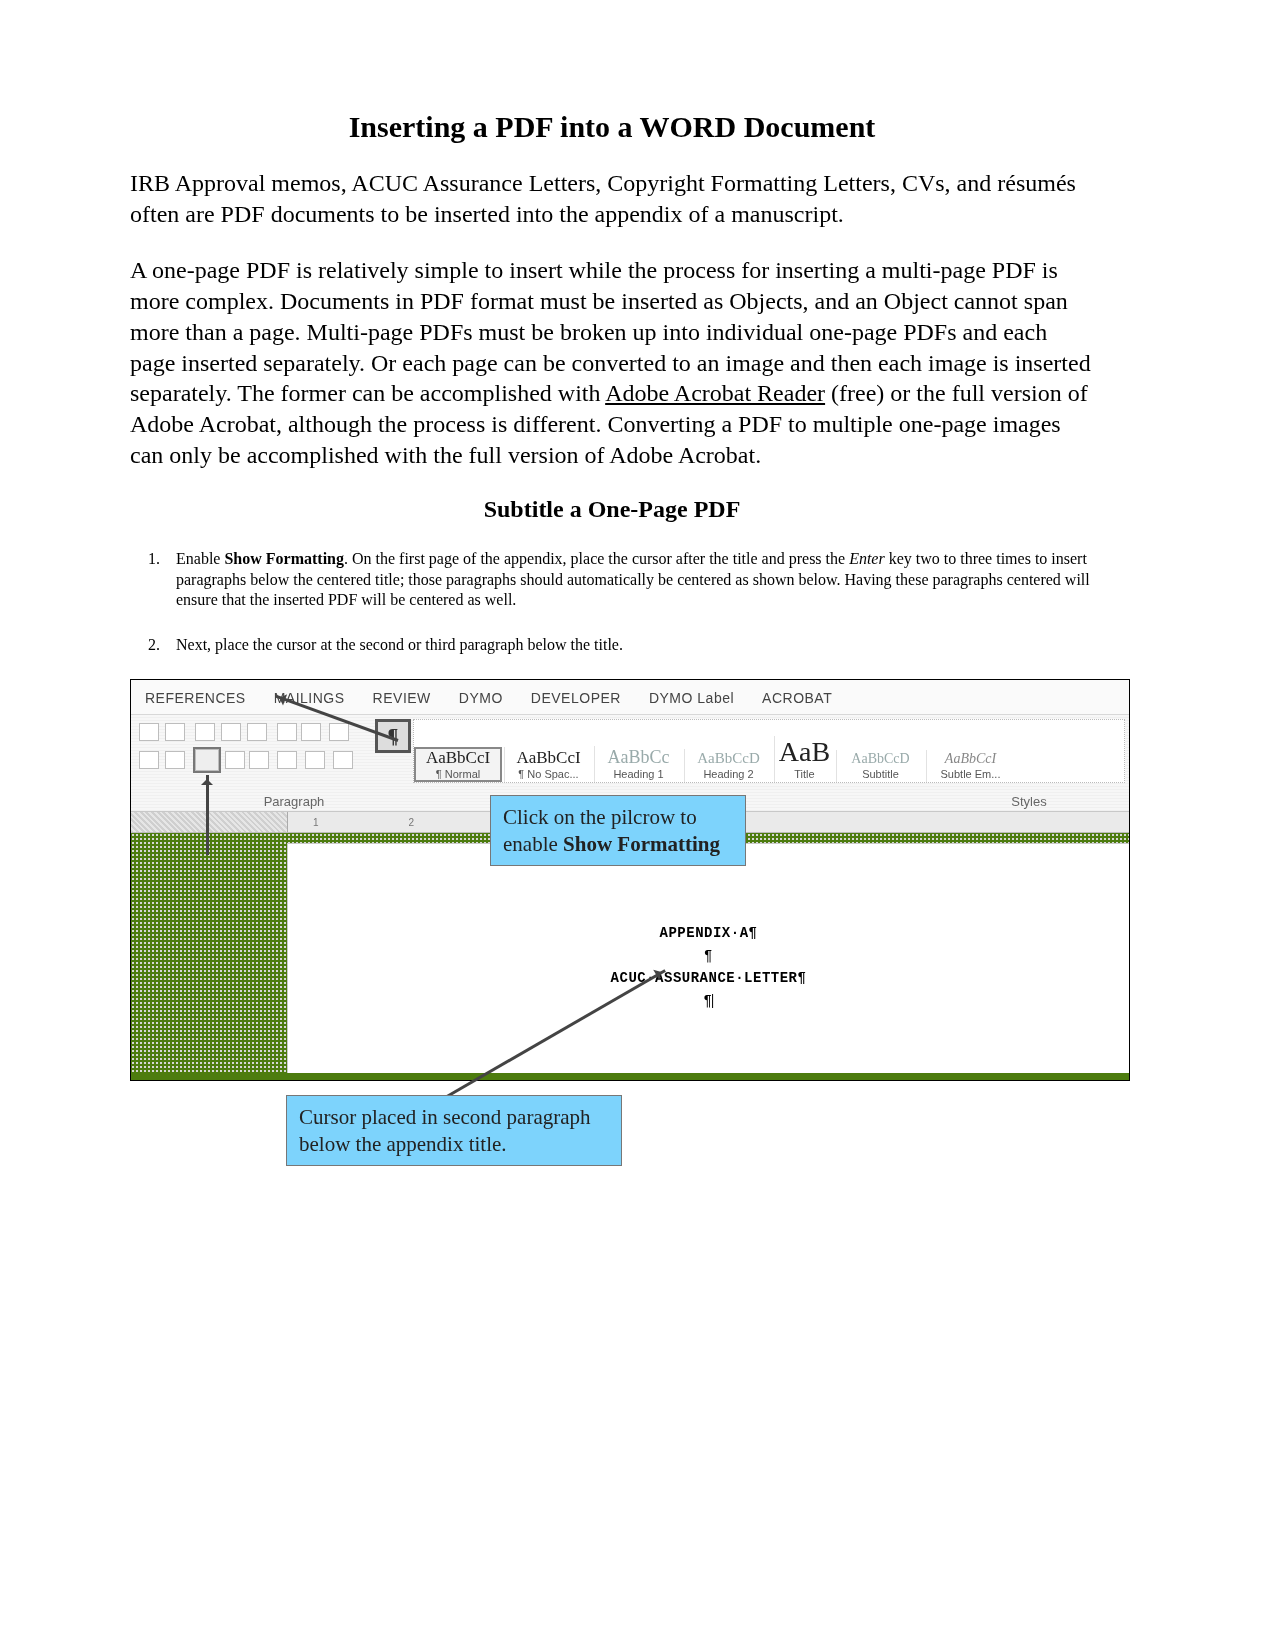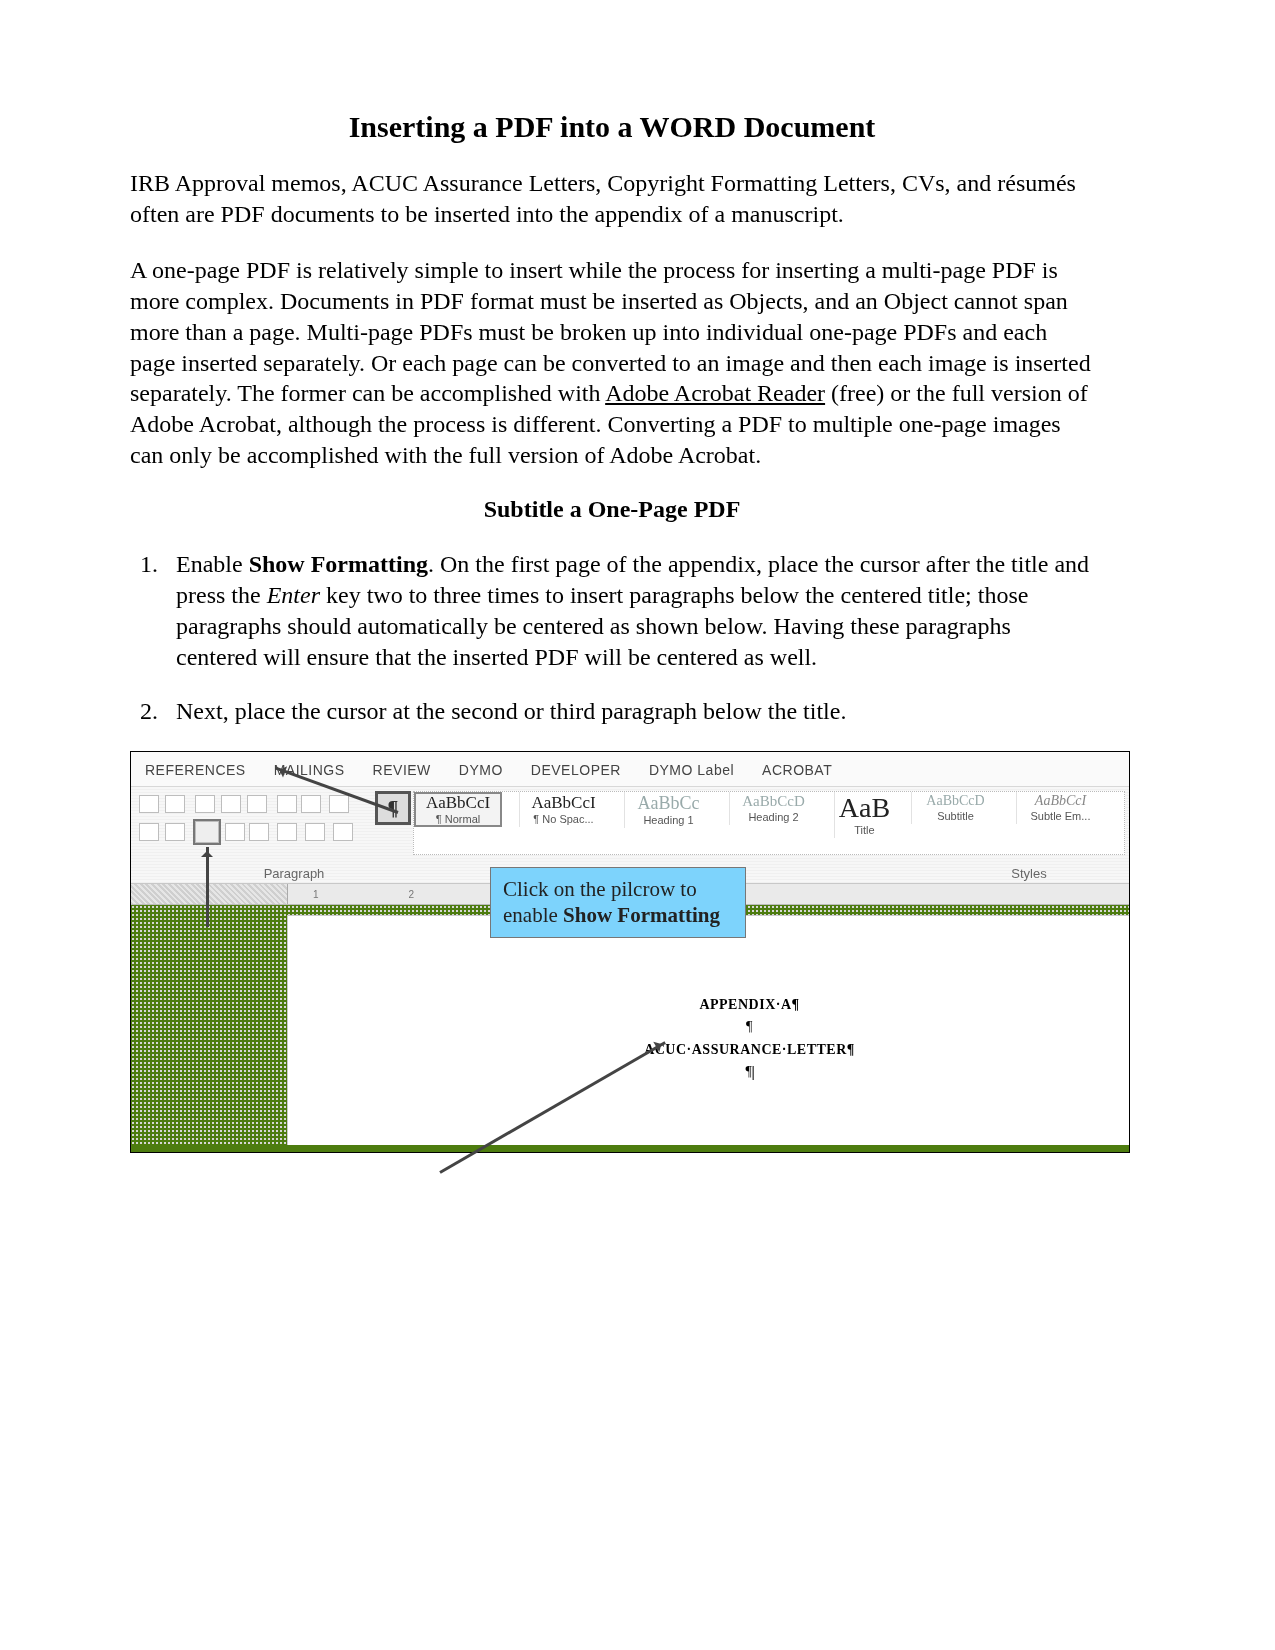--- a/index.html
+++ b/index.html
@@ -31,21 +31,21 @@
     text-decoration: underline;
     cursor: pointer;
   }
   h2.subhead {
     text-align: center;
     font-size: 24px;
     font-weight: bold;
     margin: 12px 0 26px 0;
   }
   ol.steps {
-    font-size: 24px;
+    font-size: 16px;
     line-height: 1.28;
     margin: 0;
     padding-left: 34px;
   }
   ol.steps > li {
     margin-bottom: 24px;
     padding-left: 12px;
   }
   ol.steps .bold { font-weight: bold; }
   ol.steps .italic { font-style: italic; }
@@ -118,22 +118,22 @@
     display: flex; align-items: center; justify-content: center;
     font-family: "Times New Roman", serif;
     font-size: 20px;
     font-weight: bold;
     color: #333;
   }
   .styles-strip {
     position: absolute;
     left: 282px; right: 4px; top: 4px; height: 62px;
     display: flex;
-    align-items: flex-start;
-    gap: 17px;
+    align-items: flex-end;
+    gap: 2px;
     border: 1px dotted #bbb;
     background: #fff;
   }
   .style-tile {
     flex: 0 0 auto;
     width: 88px;
     border-left: 1px solid #e2e2e2;
     display: flex;
     flex-direction: column;
     align-items: center;
@@ -183,28 +183,27 @@
     position: absolute;
     left: 156px; right: 0; top: 10px; bottom: 0;
     background: #fff;
     border: 1px solid #c9c9c9;
     border-right: 0; border-bottom: 0;
   }
   .doc-text {
     position: absolute;
     top: 78px; left: 50%; transform: translateX(-50%);
     text-align: center;
-    font-family: Liberation Serif, serif;
+    font-family: Liberation Mono, monospace;
     font-weight: bold;
     font-size: 14px;
     letter-spacing: 0.5px;
     color: #000;
     line-height: 1.6;
     white-space: nowrap;
-    margin-left: 41px;
   }
   .pil { font-weight: normal; }
   .cursor-mark {
     display: inline-block;
     width: 1px; height: 14px;
     background: #000;
     vertical-align: middle;
   }
 
   
@@ -369,16 +368,20 @@
 
     <div class="vert-arrow" style="left:76px; top:96px; height:80px;"></div>
 
     <div class="arrow" style="left:268px; top:60px; width:130px; transform: rotate(200deg);"></div>
     <div class="callout-box" style="left:360px; top:116px; width:230px">
       <div>Click on the pilcrow to</div>
       <div><span>enable </span><span class="bold">Show Formatting</span></div>
     </div>
 
     <div class="arrow" style="left:310px; top:420px; width:260px; transform: rotate(-30deg);"></div>
+    <div class="callout-box" style="left:156px; top:416px; width:310px">
+      <div>Cursor placed in second paragraph</div>
+      <div>below the appendix title.</div>
+    </div>
 
   </div>
 
 </div>
 
 </body></html>

